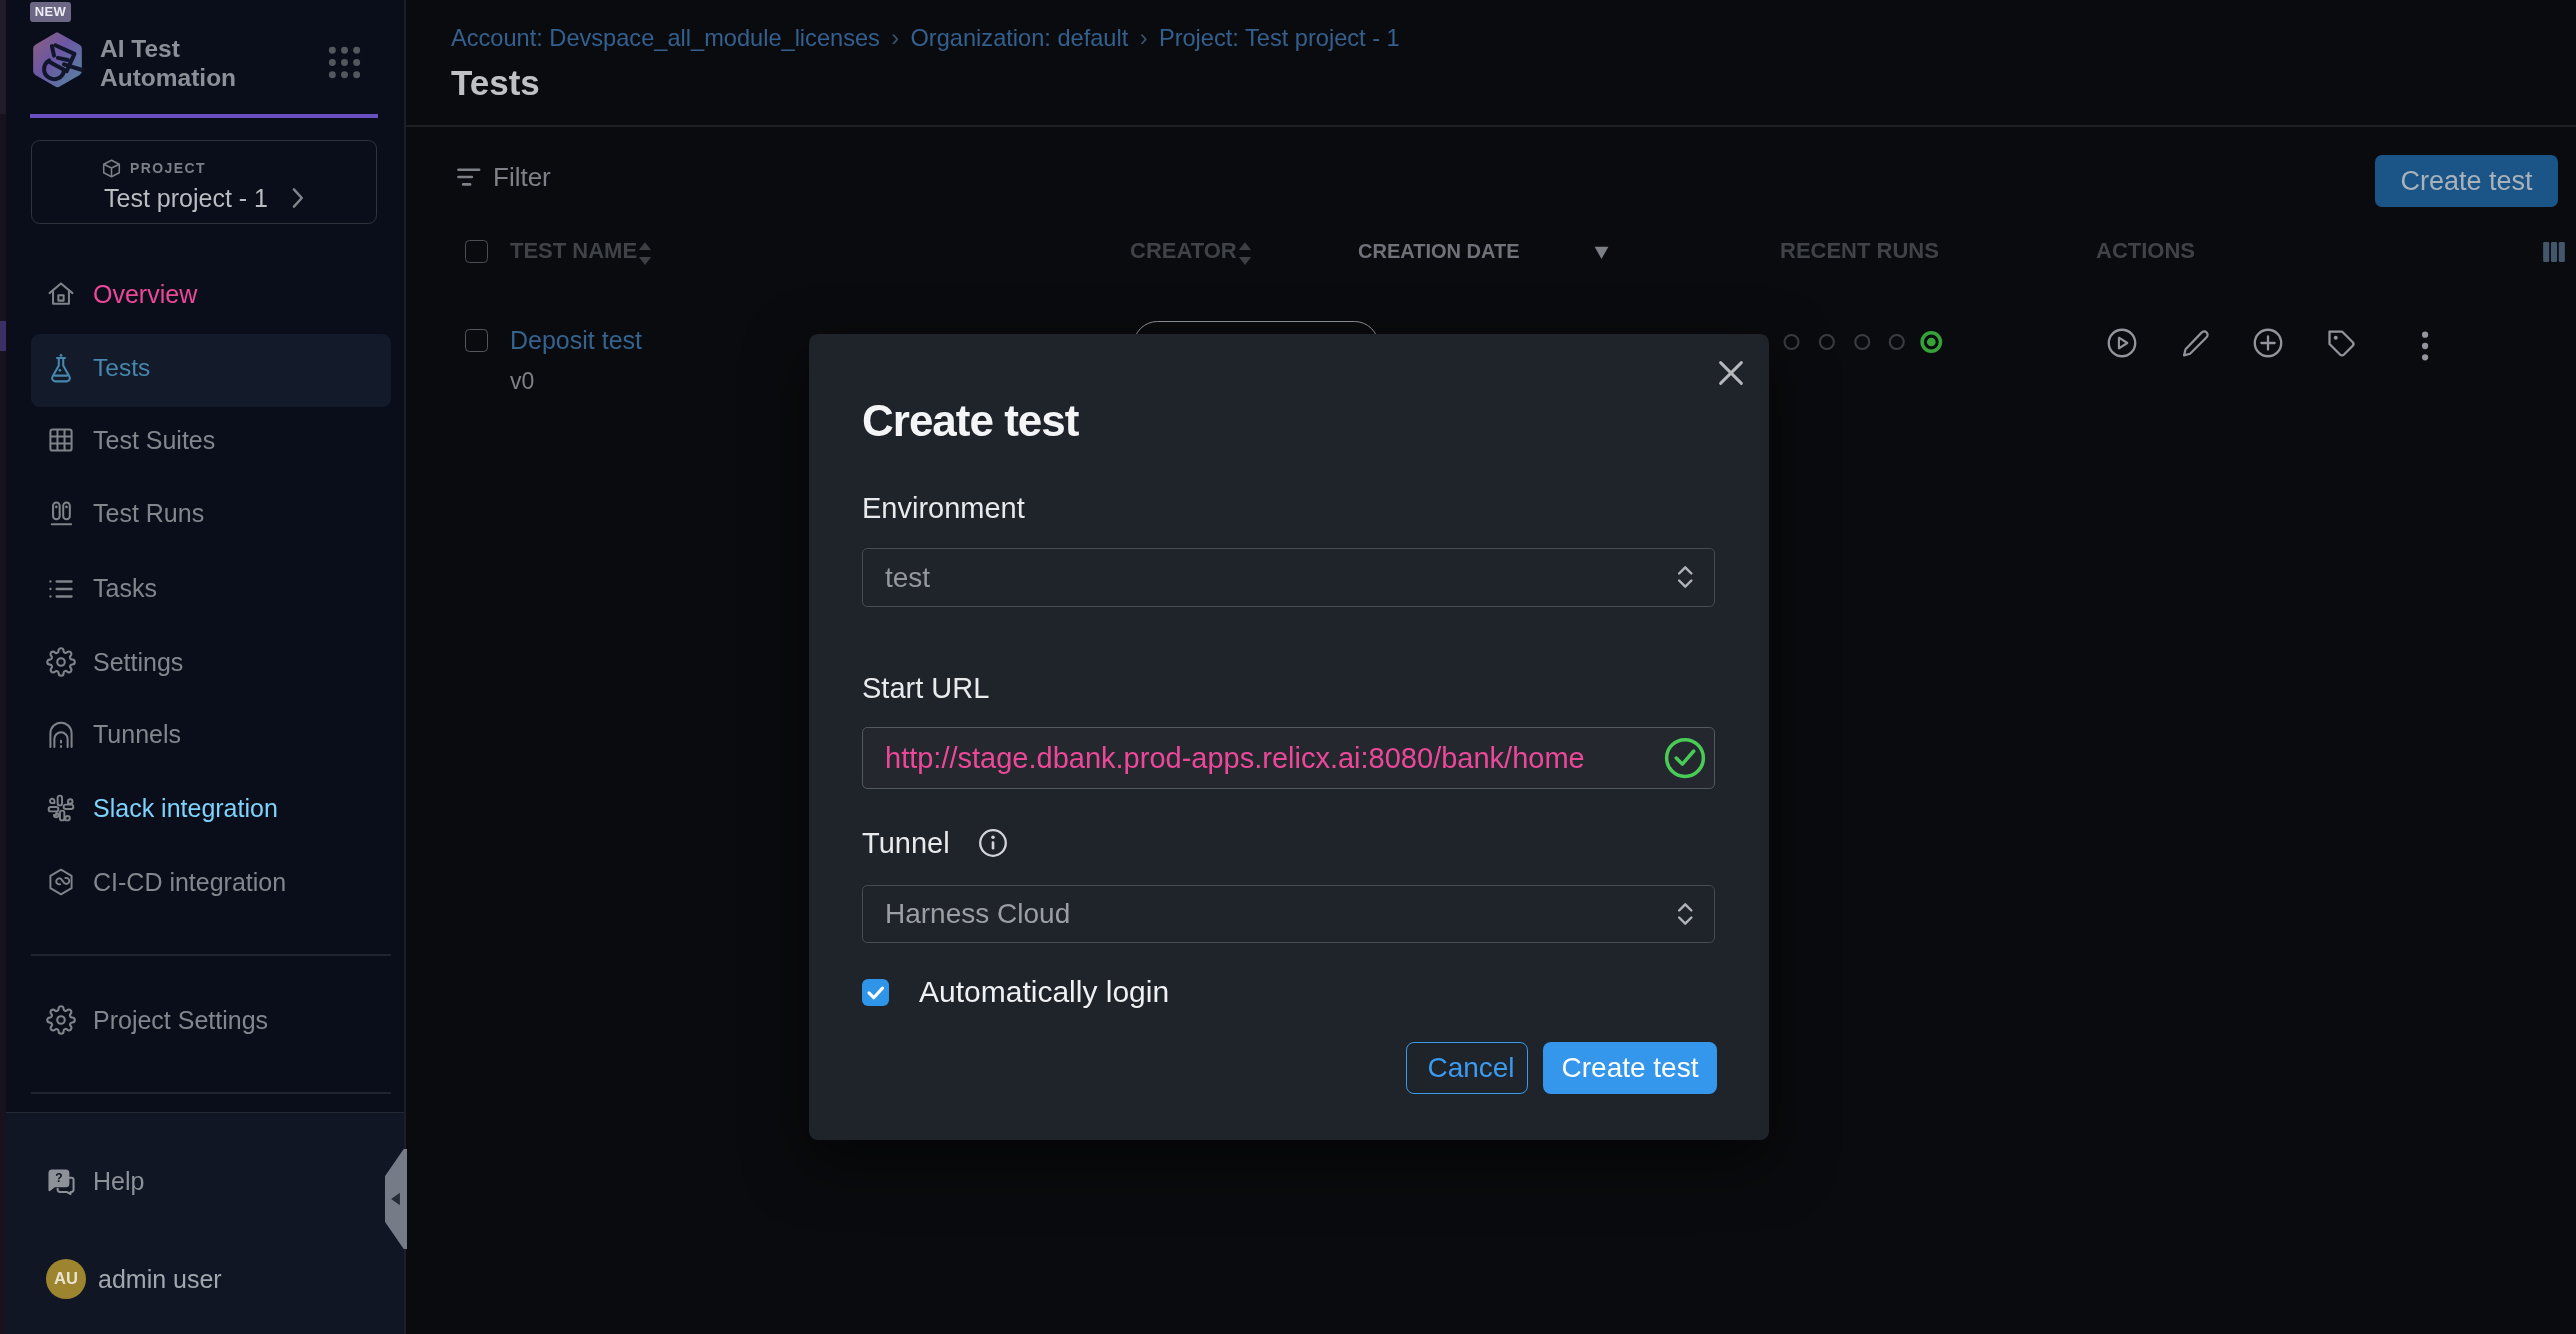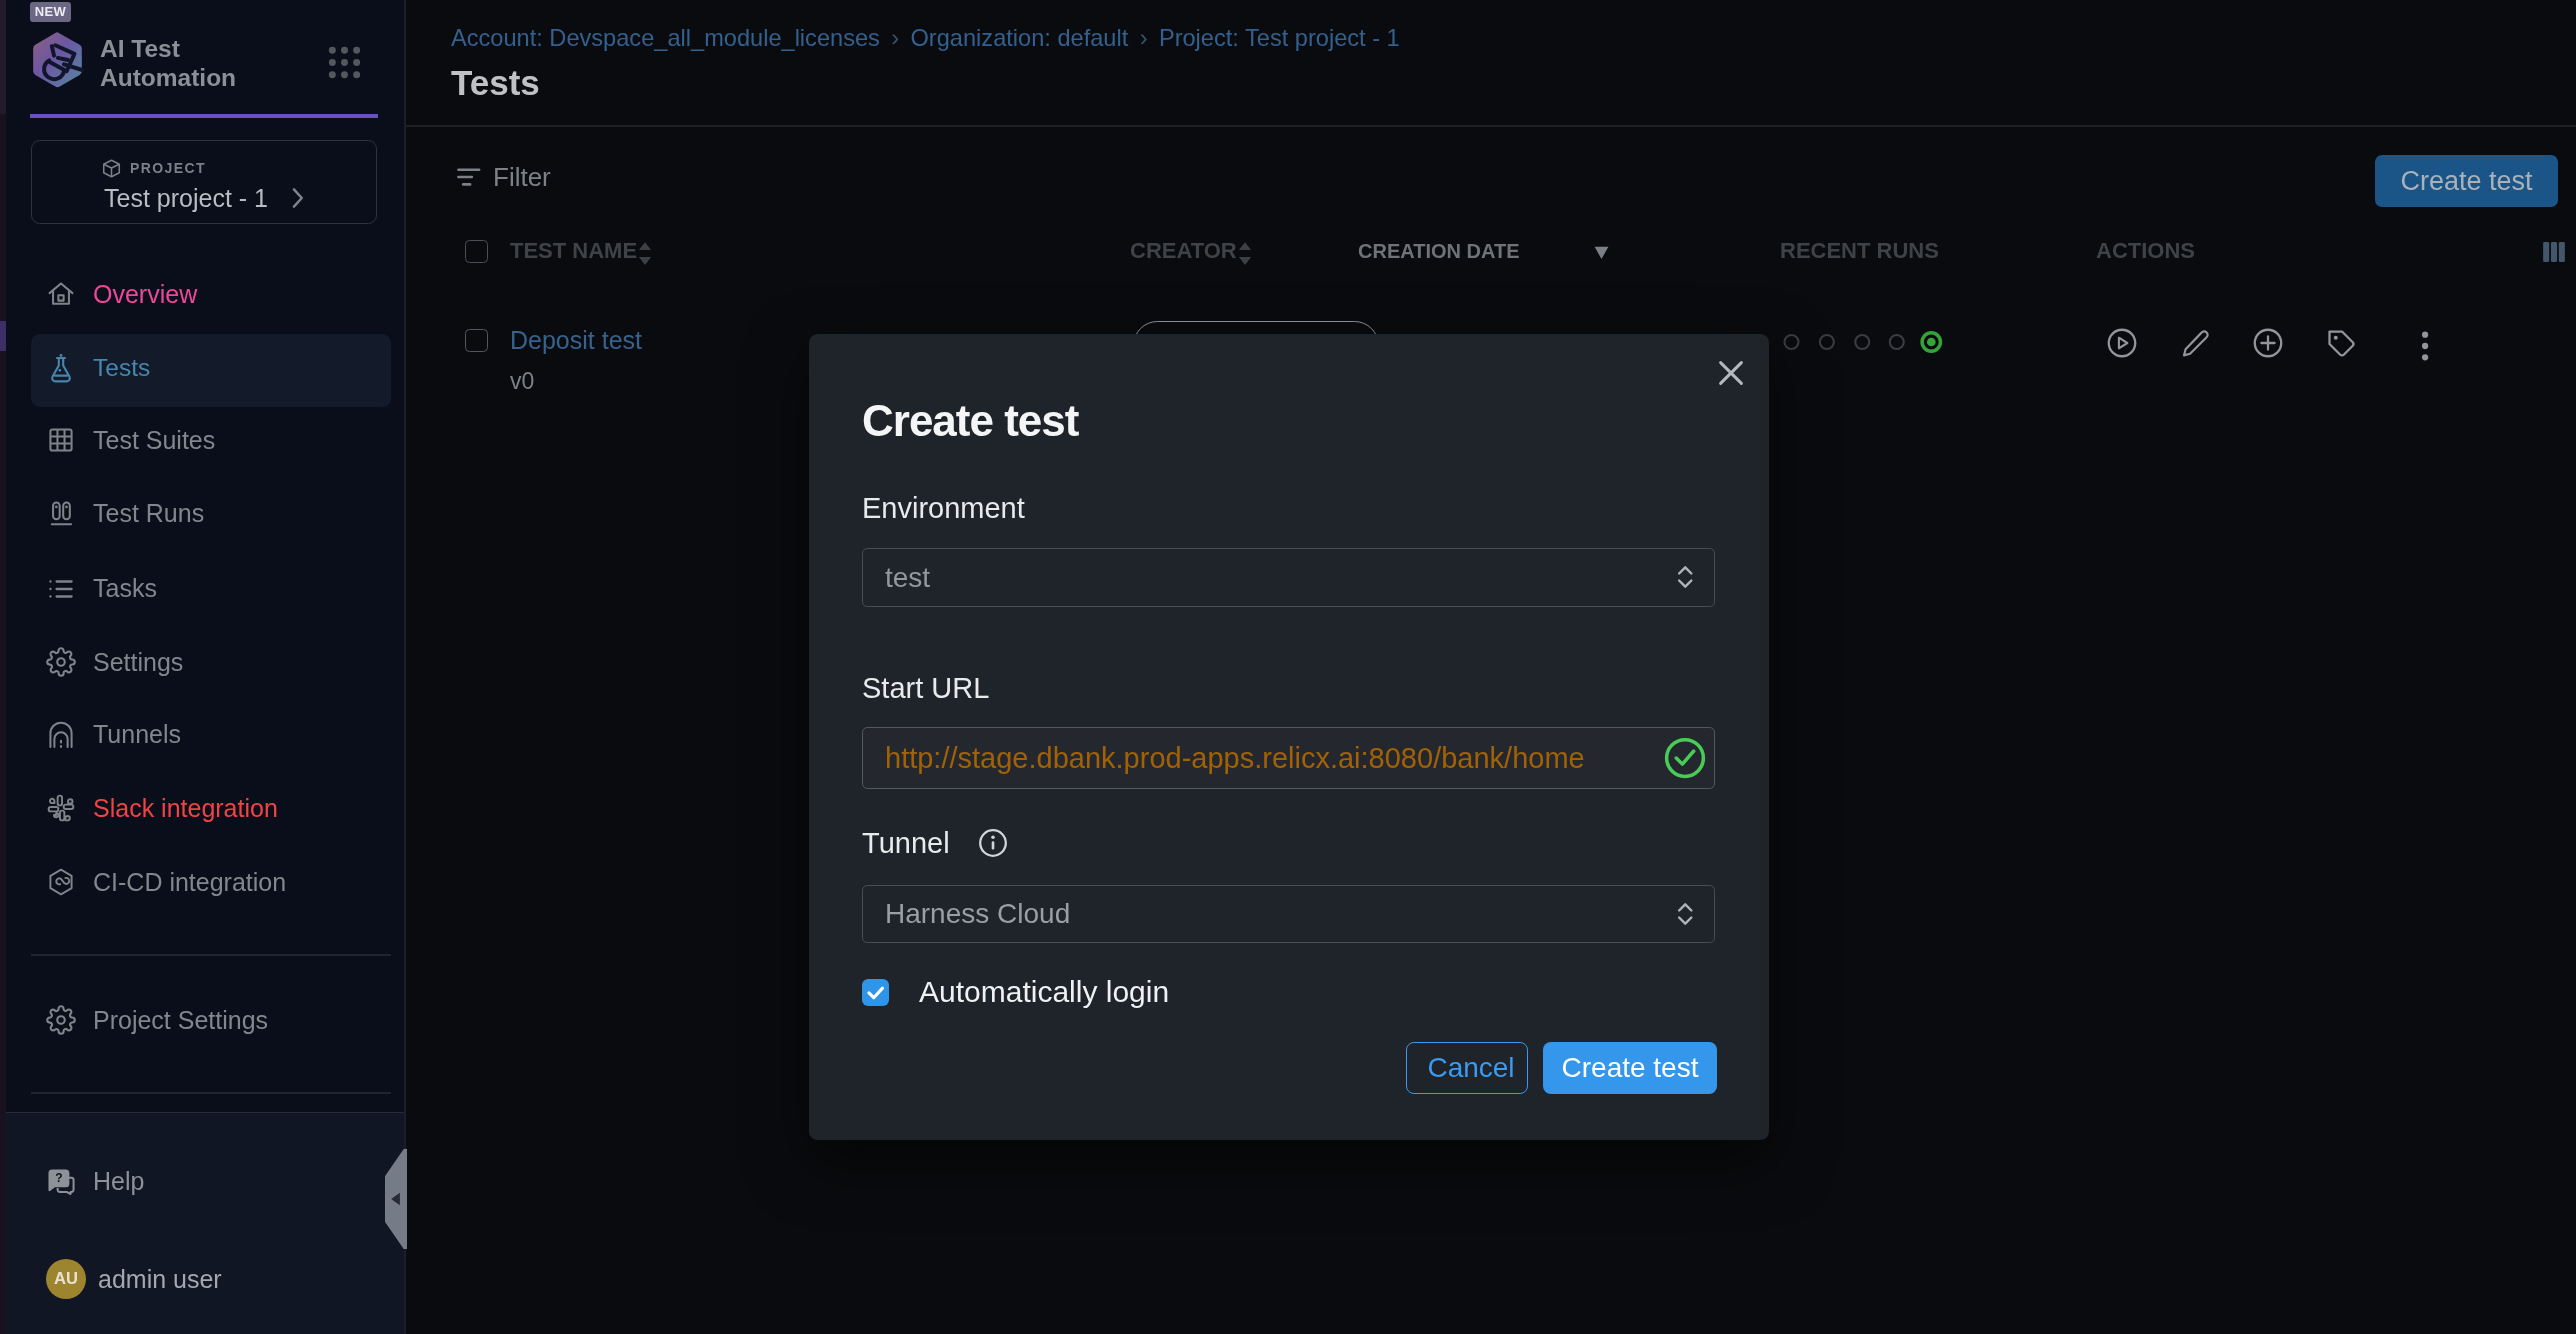--- a/index.html
+++ b/index.html
@@ -143,21 +143,21 @@
     <rect x="13.2" y="3" width="5" height="11" rx="2.5"></rect>
     <path d="M9.5 9 a2.5 2.5 0 1 0 -2.5 2.5 h2.5 z"></path>
     <rect x="3" y="15.8" width="11" height="5" rx="2.5"></rect>
     <path d="M25 9.5 a2.5 2.5 0 1 1 2.5 2.5 h-2.5 z"></path>
     <rect x="15.8" y="20" width="5" height="11" rx="2.5"></rect>
     <path d="M9 25 a2.5 2.5 0 1 0 2.5 -2.5 v2.5 z"></path>
     <rect x="20" y="13.2" width="11" height="5" rx="2.5"></rect>
     <path d="M24.5 31 a2.5 2.5 0 1 0 -2.5 -2.5 v2.5 z"></path>
   </g>
 </svg>
-<div class="abs" style="left:93px;top:795px;height:26px;line-height:26px;font-size:25px;color:#ef4444;">Slack integration</div>
+<div class="abs" style="left:93px;top:795px;height:26px;line-height:26px;font-size:25px;color:#7dd3fc;">Slack integration</div>
 
 <svg class="abs" style="left:46px;top:867px;" width="30" height="30" viewBox="0 0 34 34">
   <g stroke="#7f838a" stroke-width="2.2" fill="none" stroke-linecap="round" stroke-linejoin="round">
     <path d="M17 3 L29 10 V24 L17 31 L5 24 V10 Z"></path>
     <path d="M16 19.5 a3.4 3.4 0 1 1 1 -6 l4 5 a3.4 3.4 0 1 0 1 -6"></path>
   </g>
 </svg>
 <div class="abs" style="left:93px;top:869px;height:26px;line-height:26px;font-size:25px;color:#82868d;">CI-CD integration</div>
 
 <svg class="abs" style="left:46px;top:1005px;" width="30" height="30" viewBox="0 0 24 24">
@@ -284,21 +284,21 @@
 <div class="abs" style="left:885px;top:563px;height:29px;line-height:29px;font-size:28px;color:#94989d;">test</div>
 <svg class="abs" style="left:1673px;top:562px;" width="24.5" height="30" viewBox="0 0 28 34">
   <g stroke="#b0b3b8" stroke-width="2.8" fill="none" stroke-linecap="round" stroke-linejoin="round">
     <path d="M7 13 L14 6 L21 13"></path>
     <path d="M7 21 L14 28 L21 21"></path>
   </g>
 </svg>
 
 <div class="abs" style="left:862px;top:674px;height:29px;line-height:29px;font-size:29px;color:#e8eaec;">Start URL</div>
 <div class="abs" style="left:862px;top:727px;width:853px;height:62px;background:#24272e;border:1.7px solid #545860;border-radius:5.2px;"></div>
-<div class="abs" style="left:885px;top:743px;height:30px;line-height:30px;font-size:29px;color:#a16207;">http://stage.dbank.prod-apps.relicx.ai:8080/bank/home</div>
+<div class="abs" style="left:885px;top:743px;height:30px;line-height:30px;font-size:29px;color:#ec4899;">http://stage.dbank.prod-apps.relicx.ai:8080/bank/home</div>
 <svg class="abs" style="left:1664px;top:737px;" width="42" height="42" viewBox="0 0 48 48">
   <circle cx="24" cy="24" r="21" fill="none" stroke="#49cc55" stroke-width="4"></circle>
   <path d="M14 24 L21 31 L34 16" stroke="#49cc55" stroke-width="4" fill="none" stroke-linecap="round" stroke-linejoin="round"></path>
 </svg>
 
 <div class="abs" style="left:862px;top:828px;height:30px;line-height:30px;font-size:29px;color:#e8eaec;">Tunnel</div>
 <svg class="abs" style="left:978px;top:828px;" width="30" height="30" viewBox="0 0 34 34">
   <circle cx="17" cy="17" r="14.5" fill="none" stroke="#d2d4d8" stroke-width="2.6"></circle>
   <circle cx="17" cy="10.5" r="2" fill="#d2d4d8"></circle>
   <rect x="15.5" y="15" width="3" height="9.5" rx="1.5" fill="#d2d4d8"></rect>

